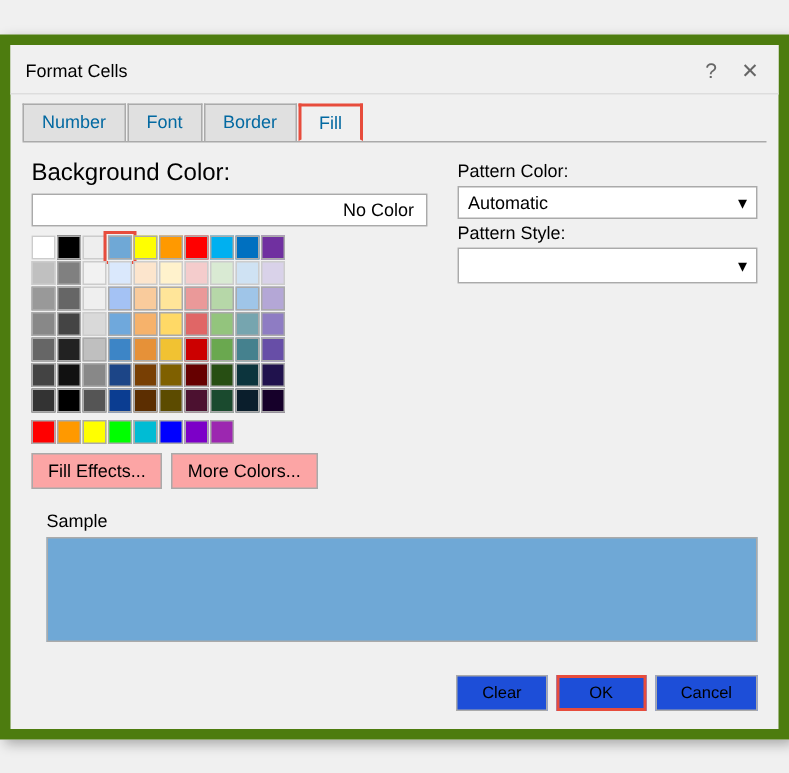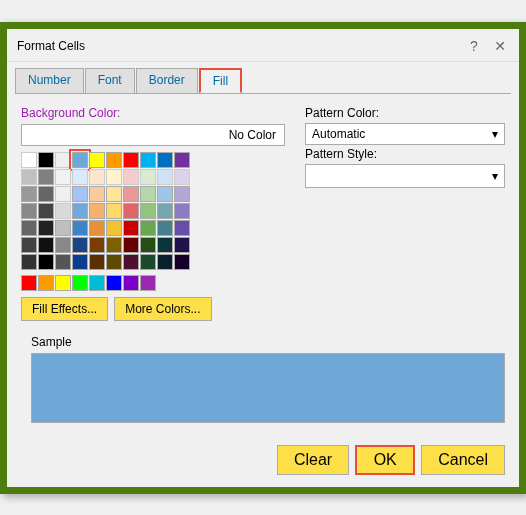--- a/index.html
+++ b/index.html
@@ -9,39 +9,39 @@
     .title-text { font-size: 12px; color: #000; font-weight: normal; }
     .title-icons { display: flex; gap: 4px; }
     .title-icon { width: 22px; height: 22px; display: flex; align-items: center; justify-content: center; cursor: pointer; font-size: 14px; color: #666; border: none; background: none; }
     .tabs { display: flex; padding: 6px 8px 0 8px; gap: 1px; }
     .tab { padding: 4px 12px; border: 1px solid #aaa; border-bottom: none; background: #e0e0e0; cursor: pointer; font-size: 12px; color: #0369a1; }
     .tab.active { background: #f0f0f0; border-bottom: 1px solid #f0f0f0; z-index: 1; font-weight: normal; }
     .content { padding: 12px 14px; }
     .two-col { display: flex; gap: 20px; }
     .left-col { flex: 1; }
     .right-col { width: 200px; }
-    .section-label { font-size: 12px; color: #a21caf; margin-bottom: 4px; }
+    .section-label { font-size: 16px; color: #000000; margin-bottom: 4px; }
     .no-color-btn { width: 100%; padding: 3px 8px; border: 1px solid #aaa; background: white; text-align: right; cursor: pointer; font-size: 12px; margin-bottom: 6px; }
     .color-grid { display: flex; flex-direction: column; gap: 1px; margin-bottom: 4px; }
     .color-row { display: flex; gap: 1px; }
     .color-cell { width: 16px; height: 16px; border: 1px solid #aaa; cursor: pointer; position: relative; flex-shrink: 0; }
     .color-cell.selected { outline: 2px solid #e74c3c; outline-offset: 1px; }
     .color-cell.white-bg { background: white; }
     .buttons-row { display: flex; gap: 6px; margin-top: 6px; }
-    .action-btn { padding: 4px 10px; border: 1px solid #aaa; background: #fde047; cursor: pointer; font-size: 12px; }
+    .action-btn { padding: 4px 10px; border: 1px solid #aaa; background: #fca5a5; cursor: pointer; font-size: 12px; }
     .pattern-color-label { font-size: 12px; margin-bottom: 3px; }
     .pattern-color-select { width: 100%; padding: 3px 6px; border: 1px solid #aaa; background: white; font-size: 12px; display: flex; align-items: center; justify-content: space-between; cursor: pointer; }
     .pattern-style-label { font-size: 12px; margin-top: 2px; margin-bottom: 3px; }
     .pattern-style-select { width: 100%; padding: 3px 6px; border: 1px solid #aaa; background: white; font-size: 12px; display: flex; align-items: center; justify-content: space-between; cursor: pointer; height: 24px; }
     .select-wrapper { position: relative; }
     .sample-section { margin-top: 14px; padding-left: 10px; }
     .sample-label { font-size: 12px; margin-bottom: 4px; color: #000; }
     .sample-box { width: 100%; height: 70px; background: #6fa8d6; border: 1px solid #aaa; }
     .bottom-buttons { display: flex; justify-content: flex-end; gap: 6px; padding: 10px 14px 12px; }
-    .bottom-btn { padding: 4px 16px; border: 1px solid #aaa; background: #fde047; cursor: pointer; font-size: 16px; min-width: 60px; }
+    .bottom-btn { padding: 4px 16px; border: 1px solid #aaa; background: #1d4ed8; cursor: pointer; font-size: 11px; min-width: 60px; }
     .bottom-btn.ok-btn { border: 2px solid #e74c3c; }
     .fill-tab-active { border: 2px solid #e74c3c; background: #f0f0f0; }
     .divider { border: none; border-top: 1px solid #aaa; margin: 0 8px; }
   </style>
 </head>
 <body>
 
 <div class="dialog">
 
   <div class="title-bar">

